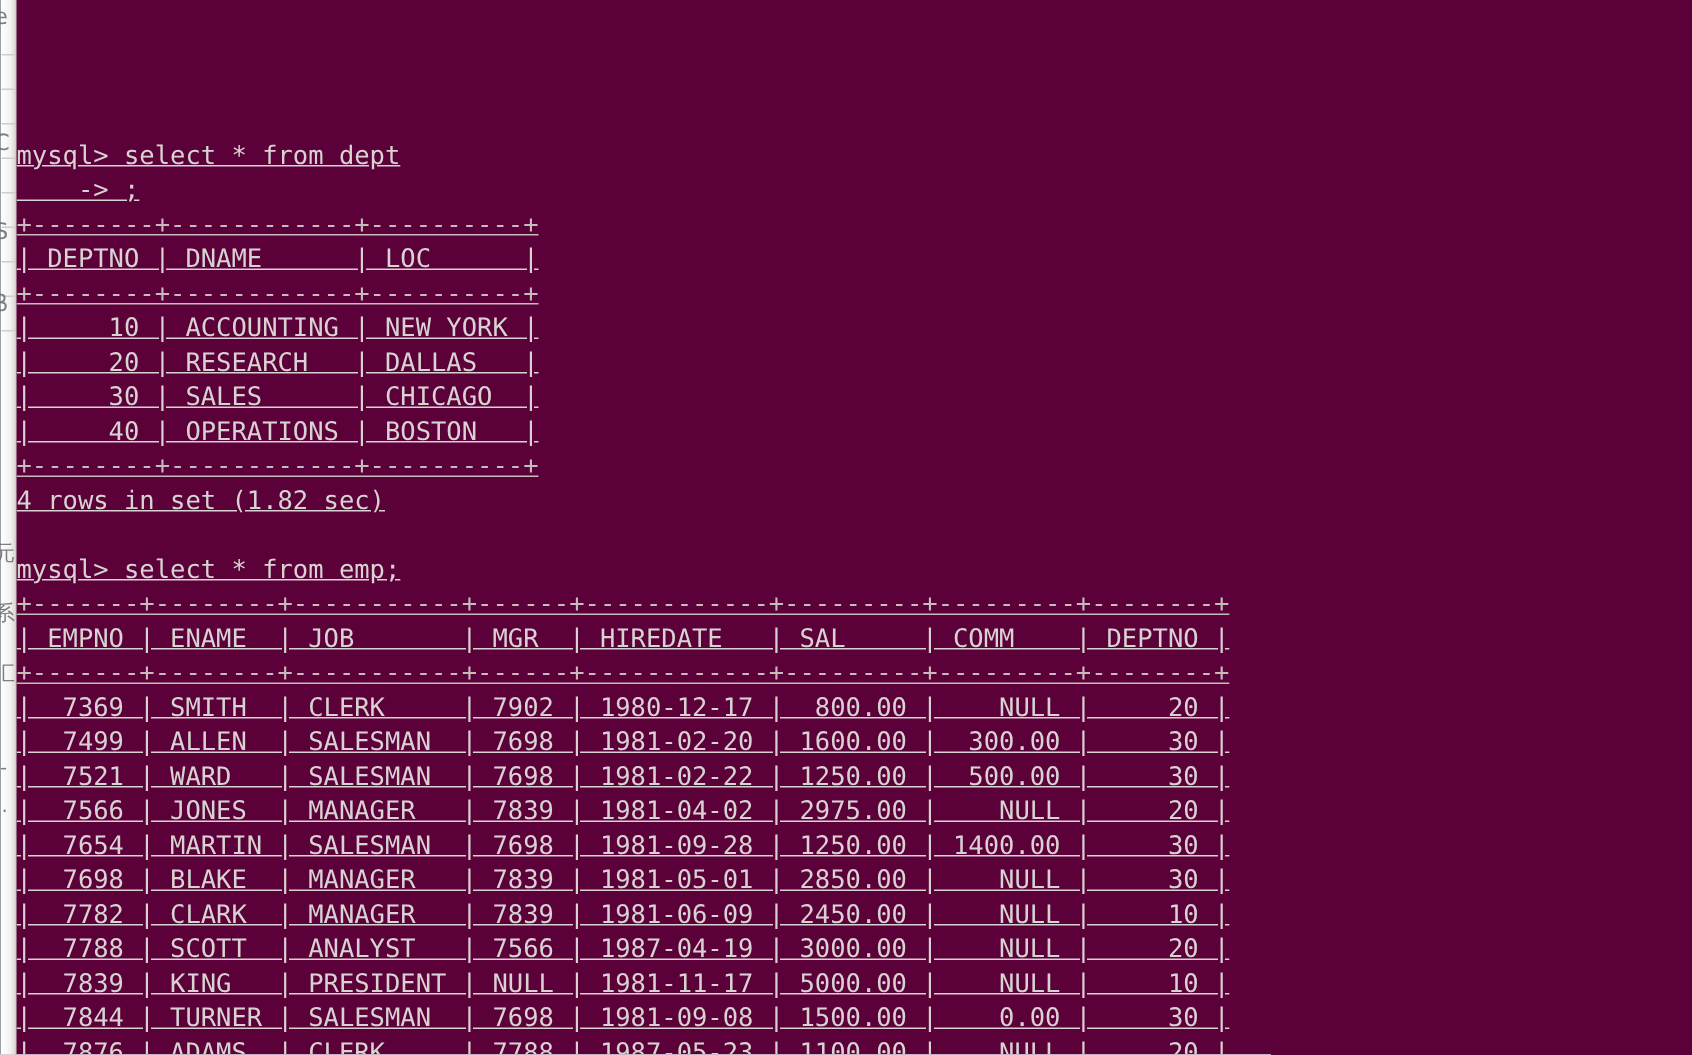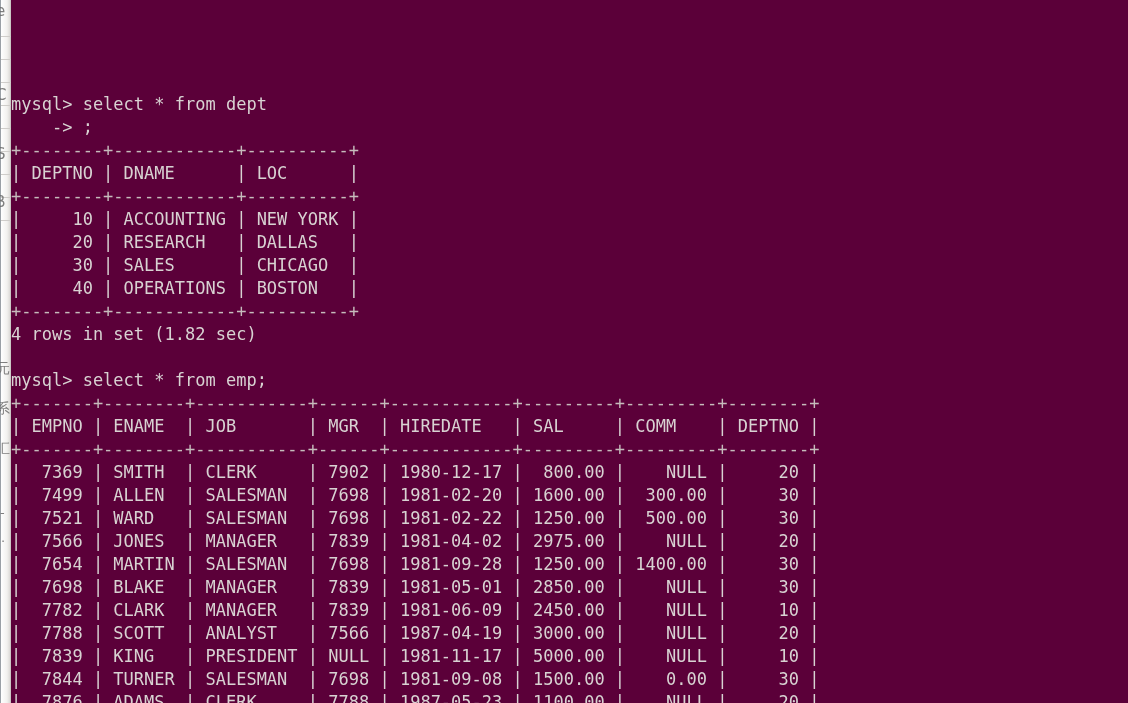--- a/index.html
+++ b/index.html
@@ -57,20 +57,21 @@
     white-space: pre;
     overflow: hidden;
   }
   #terminal .line {
     height: 23px;
     white-space: pre;
     font-family: "DejaVu Sans Mono", "Liberation Mono", monospace;
     font-size: 17px;
     line-height: 23px;
     color: #d8d2d2;
+    text-decoration: underline;
   }
   #terminal .rule {
     color: #c6bcbc;
   }
   #terminal .blank {
     height: 23px;
   }
   .pad-top { height: 1px; }
 </style>
 </head>

